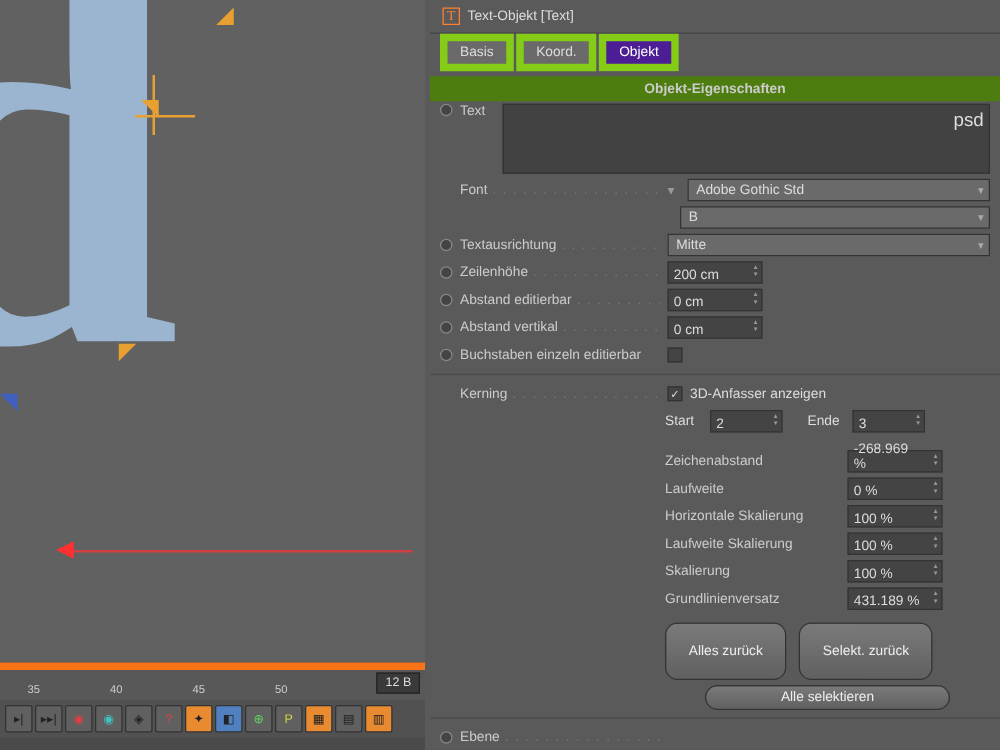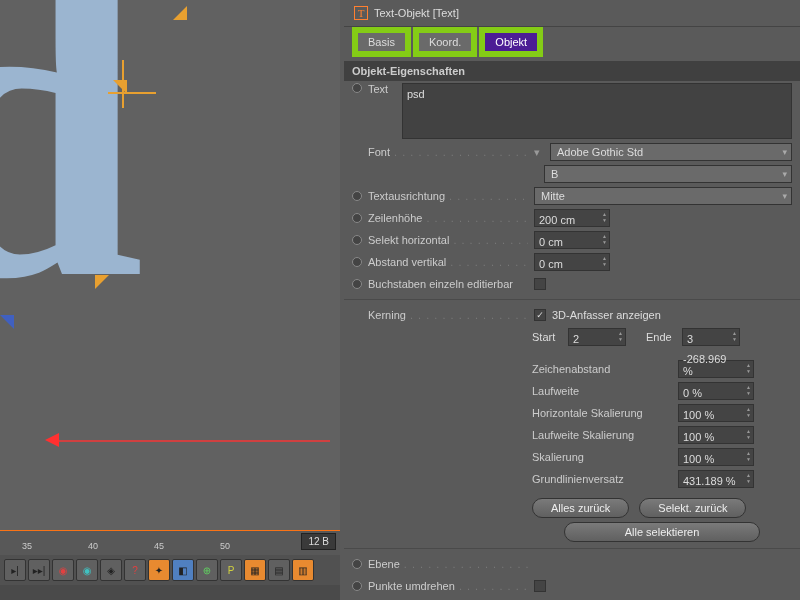--- a/index.html
+++ b/index.html
@@ -20,21 +20,21 @@
 .handle { position: absolute; width: 14px; height: 14px; }
 .h1 { left: 113px; top: 80px; border-top: 14px solid #e8a030; border-left: 14px solid transparent; }
 .h2 { left: 173px; top: 6px; border-bottom: 14px solid #e8a030; border-left: 14px solid transparent; }
 .h3 { left: 95px; top: 275px; border-top: 14px solid #e8a030; border-right: 14px solid transparent; }
 .h4 { left: 0px; top: 315px; border-right: 14px solid #4060c0; border-bottom: 14px solid transparent; }
 .axis-yellow-v { position: absolute; left: 122px; top: 60px; width: 2px; height: 48px; background: #e8a030; }
 .axis-yellow-h { position: absolute; left: 108px; top: 92px; width: 48px; height: 2px; background: #e8a030; }
 
 .timeline {
   position: absolute; left: 0; top: 530px; width: 340px; height: 70px;
-  background: #4a4a4a; border-top: 1px solid #f97316;
+  background: #4a4a4a; border-top: 6px solid #f97316;
 }
 .ruler { height: 24px; background: #585858; position: relative; font-size: 9px; color: #ccc; }
 .tick { position: absolute; top: 10px; }
 .frame-badge { position: absolute; right: 4px; top: 2px; background: #3a3a3a; color: #ddd;
   font-size: 10px; padding: 2px 6px; border: 1px solid #222; }
 .transport { height: 30px; display: flex; gap: 2px; padding: 4px; background: #515151; align-items: center; }
 .tbtn { width: 22px; height: 22px; background: #606060; border: 1px solid #333; border-radius: 2px;
   display: flex; align-items: center; justify-content: center; font-size: 10px; color: #222; }
 .tbtn.orange { background: #e88a30; }
 .tbtn.blue { background: #5080c0; }
@@ -45,36 +45,36 @@
 .panel {
   position: absolute; left: 344px; top: 0; width: 456px; height: 600px;
   background: #5a5a5a; color: #ddd; font-size: 11px;
 }
 .panel-header { padding: 6px 10px; display: flex; align-items: center; gap: 6px; border-bottom: 1px solid #444; }
 .text-icon { width: 14px; height: 14px; border: 1px solid #ff8030; color: #ff8030;
   display: flex; align-items: center; justify-content: center; font-size: 11px; font-family: serif; }
 .tabs { display: flex; gap: 2px; padding: 0 8px 4px; }
 .tab { padding: 3px 10px; background: #6a6a6a; border: 6px solid #84cc16; color: #ddd; font-size: 11px; cursor: pointer; }
 .tab.active { background: #4c1d95; color: #fff; }
-.section-hdr { background: #404040; padding: 4px 8px; font-weight: bold; font-size: 11px; color: #ccc; }
+.section-hdr { background: #4d7c0f; padding: 4px 8px; font-weight: bold; font-size: 11px; color: #ccc; text-align: center; }
 
 .row { display: flex; align-items: center; padding: 2px 8px; gap: 6px; min-height: 22px; }
 .radio { width: 10px; height: 10px; border-radius: 50%; border: 1px solid #888; background: #444; flex-shrink: 0; }
 .label { width: 160px; color: #ccc; white-space: nowrap; overflow: hidden; }
 .label-dots::after { content: " . . . . . . . . . . . . . . . . . . . . . . . . . . . ."; color: #777; letter-spacing: 1px; }
-.textarea { flex: 1; height: 56px; background: #424242; border: 1px solid #333; color: #ddd; padding: 4px; resize: none; font-size: 11px; }
+.textarea { flex: 1; height: 56px; background: #424242; border: 1px solid #333; color: #ddd; padding: 4px; resize: none; font-size: 15px; text-align: right; }
 .dropdown { flex: 1; height: 18px; background: #6a6a6a; border: 1px solid #333; color: #ddd;
   padding: 0 18px 0 6px; position: relative; display: flex; align-items: center; }
 .dropdown::after { content: "▾"; position: absolute; right: 4px; color: #aaa; font-size: 9px; }
 .numfield { width: 76px; height: 18px; background: #444; border: 1px solid #333; color: #ddd;
   padding: 0 14px 0 4px; position: relative; display: flex; align-items: flex-end; }
 .spinner { position: absolute; right: 2px; top: 1px; display: flex; flex-direction: column; font-size: 5px; color: #999; line-height: 6px; }
 .chk { width: 12px; height: 12px; background: #444; border: 1px solid #333; display: flex;
   align-items: center; justify-content: center; font-size: 9px; color: #ddd; }
-.btn { padding: 3px 18px; background: linear-gradient(#7a7a7a,#606060); border: 1px solid #333;
+.btn { padding: 16px 18px; background: linear-gradient(#7a7a7a,#606060); border: 1px solid #333;
   border-radius: 10px; color: #eee; font-size: 11px; cursor: pointer; }
 .indent { margin-left: 176px; }
 .sub-label { width: 140px; color: #ccc; }
 </style>
 </head>
 <body>
 
 <div class="viewport">
   <div class="letter-d">d</div>
   <div class="axis-yellow-v"></div>
@@ -156,21 +156,21 @@
   <div class="row">
     <span class="radio"></span>
     <span class="label label-dots">Zeilenhöhe</span>
     <div class="numfield">
         <span>200 cm</span>
         <span class="spinner">▲<br>▼</span>
       </div>
   </div>
   <div class="row">
     <span class="radio"></span>
-    <span class="label label-dots">Selekt horizontal</span>
+    <span class="label label-dots">Abstand editierbar</span>
     <div class="numfield">
         <span>0 cm</span>
         <span class="spinner">▲<br>▼</span>
       </div>
   </div>
   <div class="row">
     <span class="radio"></span>
     <span class="label label-dots">Abstand vertikal</span>
     <div class="numfield">
         <span>0 cm</span>

